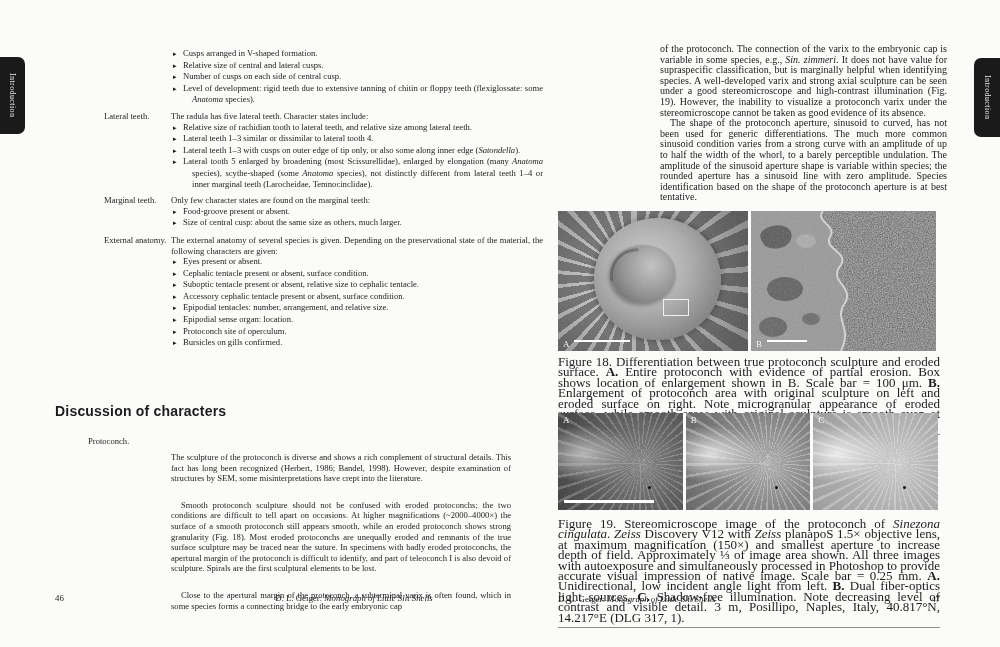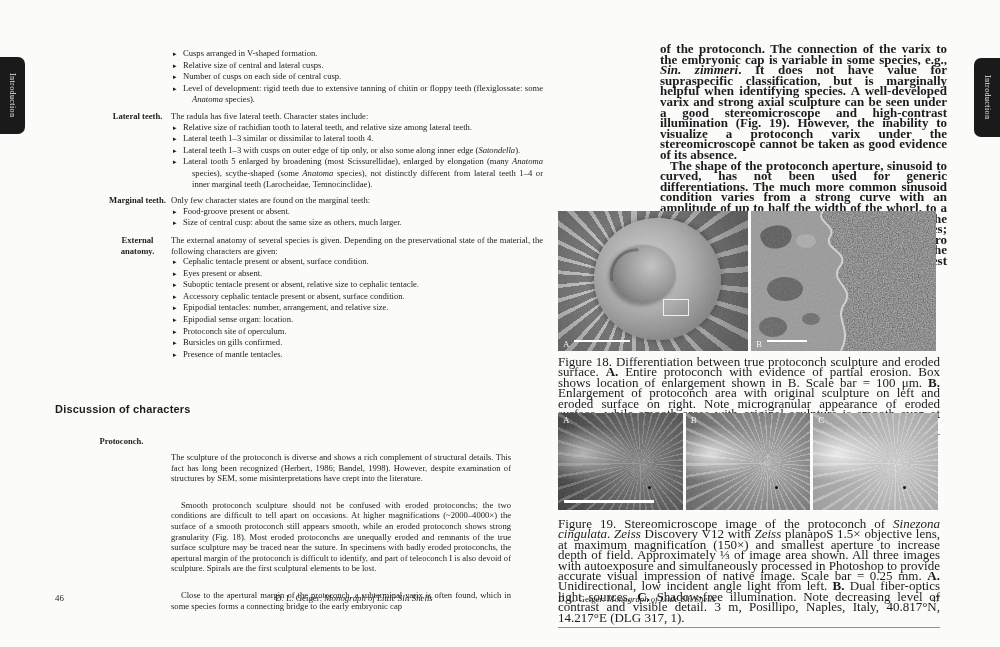--- a/index.html
+++ b/index.html
@@ -14,41 +14,41 @@
   
   .tab{position:absolute;background:#1a1a1a;display:flex;align-items:center;justify-content:center;}
   .tab-left{left:0;top:57px;width:25px;height:77px;border-radius:0 7px 7px 0;}
   .tab-right{right:0;top:58px;width:26px;height:79px;border-radius:7px 0 0 7px;}
   .tab span{writing-mode:vertical-rl;color:#e9e9e9;font-size:8px;letter-spacing:.4px;}
 
   
   .lp-sections{position:absolute;left:104px;top:48px;width:452px;
     display:grid;grid-template-columns:67px 372px;
     font-size:8.6px;line-height:10.6px;}
-  .sec-label{font-weight:bold;text-align:center;}
+  .sec-label{font-weight:normal;text-align:left;}
   .sec-body{text-align:justify;padding-bottom:6px;}
   .sec-body p{margin:0;}
   .bullet{padding-left:21px;text-indent:-19px;}
   .bm{display:inline-block;width:10px;text-indent:0;font-size:7px;}
 
   .lp-heading{position:absolute;left:55px;top:403px;
-    font-family:"Liberation Sans", sans-serif;font-weight:bold;font-size:11px;letter-spacing:.2px;}
+    font-family:"Liberation Sans", sans-serif;font-weight:bold;font-size:14px;letter-spacing:.2px;}
 
   .lp-proto{position:absolute;left:88px;top:436px;width:452px;
     display:grid;grid-template-columns:67px 372px;column-gap:0;
     font-size:8.6px;line-height:10.6px;}
   .lp-proto .para{margin:16px;text-align:justify;text-indent:10px;}
   .lp-proto .para.first{text-indent:0;}
 
   .lp-footer{position:absolute;left:55px;top:593px;width:485px;font-size:8.8px;}
   .lp-footer .fpn{position:absolute;left:0;}
   .lp-footer .frun{position:absolute;left:113px;width:372px;text-align:center;}
 
   
-  .rp-text{position:absolute;left:660px;top:44px;width:287px;font-size:13px;line-height:10.6px;font-weight:bold;}
+  .rp-text{position:absolute;left:660px;top:44px;width:287px;font-size:10px;line-height:10.6px;}
   .rp-text p{margin:0;text-align:justify;}
   .rp-text p.indent{text-indent:10px;}
 
   .figure-row{position:absolute;display:flex;gap:3px;background:#fbfbfa;}
   .fig18{left:558px;top:211px;width:378px;height:140px;}
   .fig19{left:558px;top:413px;width:380px;height:97px;}
   .panel{position:relative;overflow:hidden;flex:1;}
 
   
   .p18a{
@@ -143,29 +143,28 @@
   <div class="sec-label">Marginal teeth.</div>
   <div class="sec-body">
     <p>Only few character states are found on the marginal teeth:</p>
     <div class="bullet"><span class="bm">▸</span><span>Food-groove present or absent.</span></div>
     <div class="bullet"><span class="bm">▸</span><span>Size of central cusp: about the same size as others, much larger.</span></div>
   </div>
 
   <div class="sec-label">External anatomy.</div>
   <div class="sec-body">
     <p>The external anatomy of several species is given. Depending on the preservational state of the material, the following characters are given:</p>
+    <div class="bullet"><span class="bm">▸</span><span>Eyes present or absent.</span></div>
     <div class="bullet"><span class="bm">▸</span><span>Cephalic tentacle present or absent, surface condition.</span></div>
-    <div class="bullet"><span class="bm">▸</span><span>Eyes present or absent.</span></div>
     <div class="bullet"><span class="bm">▸</span><span>Suboptic tentacle present or absent, relative size to cephalic tentacle.</span></div>
     <div class="bullet"><span class="bm">▸</span><span>Accessory cephalic tentacle present or absent, surface condition.</span></div>
     <div class="bullet"><span class="bm">▸</span><span>Epipodial tentacles: number, arrangement, and relative size.</span></div>
     <div class="bullet"><span class="bm">▸</span><span>Epipodial sense organ: location.</span></div>
     <div class="bullet"><span class="bm">▸</span><span>Protoconch site of operculum.</span></div>
     <div class="bullet"><span class="bm">▸</span><span>Bursicles on gills confirmed.</span></div>
-    <div class="bullet"><span class="bm">▸</span><span>Presence of mantle tentacles.</span></div>
   </div>
 </div>
 
 <h1 class="lp-heading" style="margin:0;">Discussion of characters</h1>
 
 <div class="lp-proto">
   <div class="sec-label">Protoconch.</div>
   <div>
     <p class="para first">The sculpture of the protoconch is diverse and shows a rich complement of structural details. This fact has long been recognized (Herbert, 1986; Bandel, 1998). However, despite examination of structures by SEM, some misinterpretations have crept into the literature.</p>
     <p class="para">Smooth protoconch sculpture should not be confused with eroded protoconchs; the two conditions are difficult to tell apart on occasions. At higher magnifications (~2000–4000×) the surface of a smooth protoconch still appears smooth, while an eroded protoconch shows strong granularity (Fig. 18). Most eroded protoconchs are unequally eroded and remnants of the true surface sculpture may be traced near the suture. In specimens with badly eroded protoconchs, the apertural margin of the protoconch is difficult to identify, and part of teleoconch I is also devoid of sculpture. Spirals are the first sculptural elements to be lost.</p>

